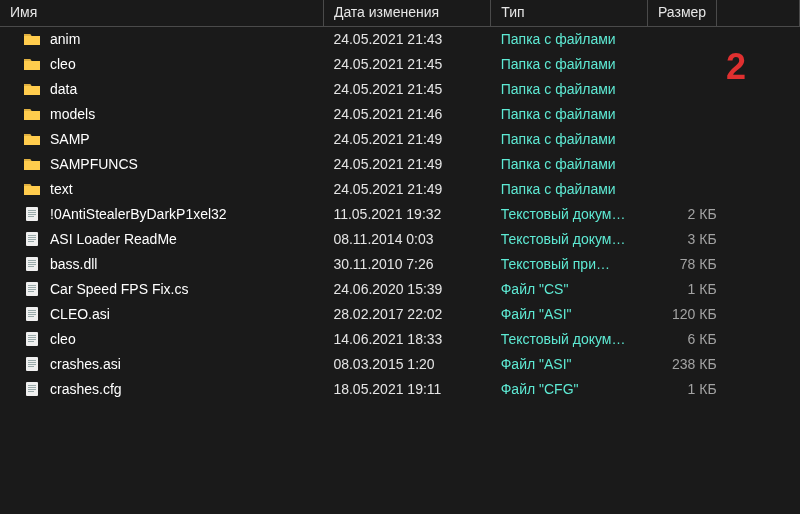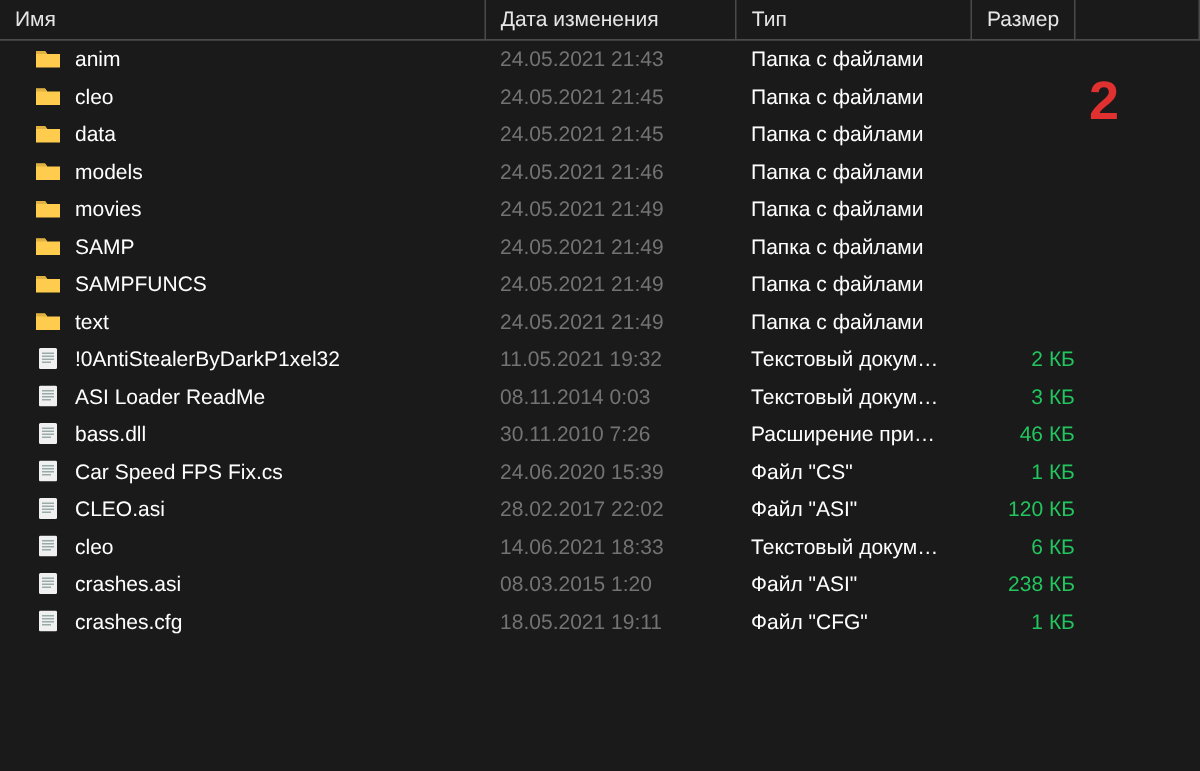--- a/index.html
+++ b/index.html
@@ -21,23 +21,23 @@
   td {
     padding:3.5px 10px; font-size:14px; color:#ffffff;
     white-space:nowrap; overflow:hidden; text-overflow:ellipsis;
   }
   col.c-name { width:325px; }
   col.c-date { width:168px; }
   col.c-type { width:157px; }
   col.c-size { width:66px; }
   col.c-pad  { width:84px; }
   .name-cell { display:flex; align-items:center; gap:10px; padding-left:14px; }
-  td.date { color:#737373; }
-  td.type { color:#ffffff; max-width:157px; }
-  td.size { text-align:right; color:#22c55e; padding-right:0; }
+  td.date { color:#e5e5e5; }
+  td.type { color:#5eead4; max-width:157px; }
+  td.size { text-align:right; color:#a3a3a3; padding-right:0; }
   .icon { width:16px; height:14px; flex:0 0 auto; display:inline-block; }
   .overlay-2 {
     position:absolute; top:46px; right:54px;
     color:#e03030; font-size:36px; font-weight:700;
     font-family:Arial, sans-serif;
   }
   tr.row { height:25px; }
 </style>
 </head>
 <body>
@@ -121,35 +121,20 @@
           <td class="size"></td>
           <td></td>
         </tr>
         <tr class="row">
           <td>
             <div class="name-cell">
               <svg class="icon" viewBox="0 0 16 14">
                 <path d="M0 2 L6 2 L7.5 4 L16 4 L16 13 L0 13 Z" fill="#ffcc4d"></path>
                 <path d="M0 2 L6 2 L7.5 4 L0 4 Z" fill="#e0b040"></path>
               </svg>
-              <span>movies</span>
-            </div>
-          </td>
-          <td class="date">24.05.2021 21:49</td>
-          <td class="type">Папка с файлами</td>
-          <td class="size"></td>
-          <td></td>
-        </tr>
-        <tr class="row">
-          <td>
-            <div class="name-cell">
-              <svg class="icon" viewBox="0 0 16 14">
-                <path d="M0 2 L6 2 L7.5 4 L16 4 L16 13 L0 13 Z" fill="#ffcc4d"></path>
-                <path d="M0 2 L6 2 L7.5 4 L0 4 Z" fill="#e0b040"></path>
-              </svg>
               <span>SAMP</span>
             </div>
           </td>
           <td class="date">24.05.2021 21:49</td>
           <td class="type">Папка с файлами</td>
           <td class="size"></td>
           <td></td>
         </tr>
         <tr class="row">
           <td>
@@ -224,22 +209,22 @@
                 <rect x="2" y="0" width="12" height="14" rx="1" fill="#f0f0f0"></rect>
                 <rect x="4" y="3" width="8" height="1" fill="#9aa"></rect>
                 <rect x="4" y="5" width="8" height="1" fill="#9aa"></rect>
                 <rect x="4" y="7" width="8" height="1" fill="#9aa"></rect>
                 <rect x="4" y="9" width="6" height="1" fill="#9aa"></rect>
               </svg>
               <span>bass.dll</span>
             </div>
           </td>
           <td class="date">30.11.2010 7:26</td>
-          <td class="type">Расширение при…</td>
-          <td class="size">46 КБ</td>
+          <td class="type">Текстовый при…</td>
+          <td class="size">78 КБ</td>
           <td></td>
         </tr>
         <tr class="row">
           <td>
             <div class="name-cell">
               <svg class="icon" viewBox="0 0 16 14">
                 <rect x="2" y="0" width="12" height="14" rx="1" fill="#f0f0f0"></rect>
                 <rect x="4" y="3" width="8" height="1" fill="#9aa"></rect>
                 <rect x="4" y="5" width="8" height="1" fill="#9aa"></rect>
                 <rect x="4" y="7" width="8" height="1" fill="#9aa"></rect>

